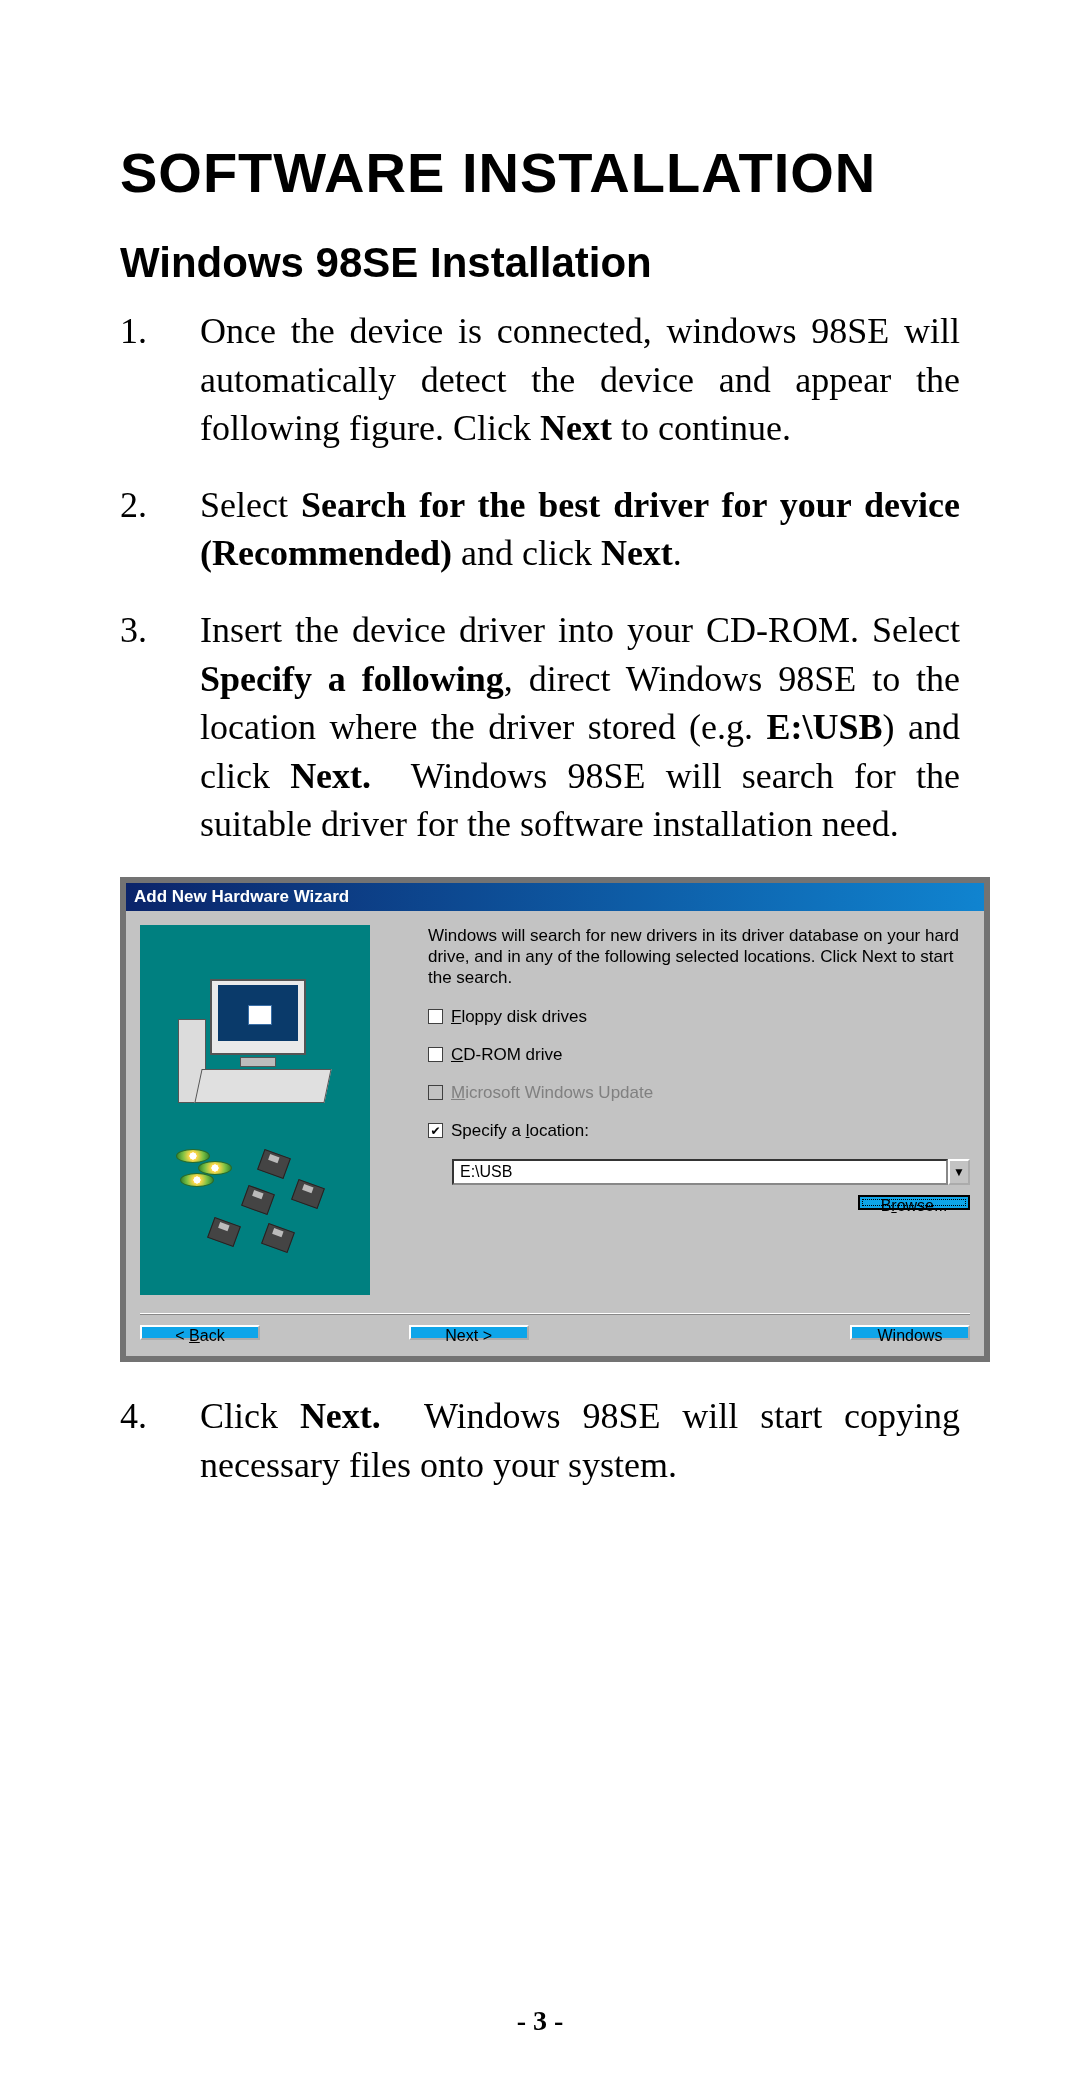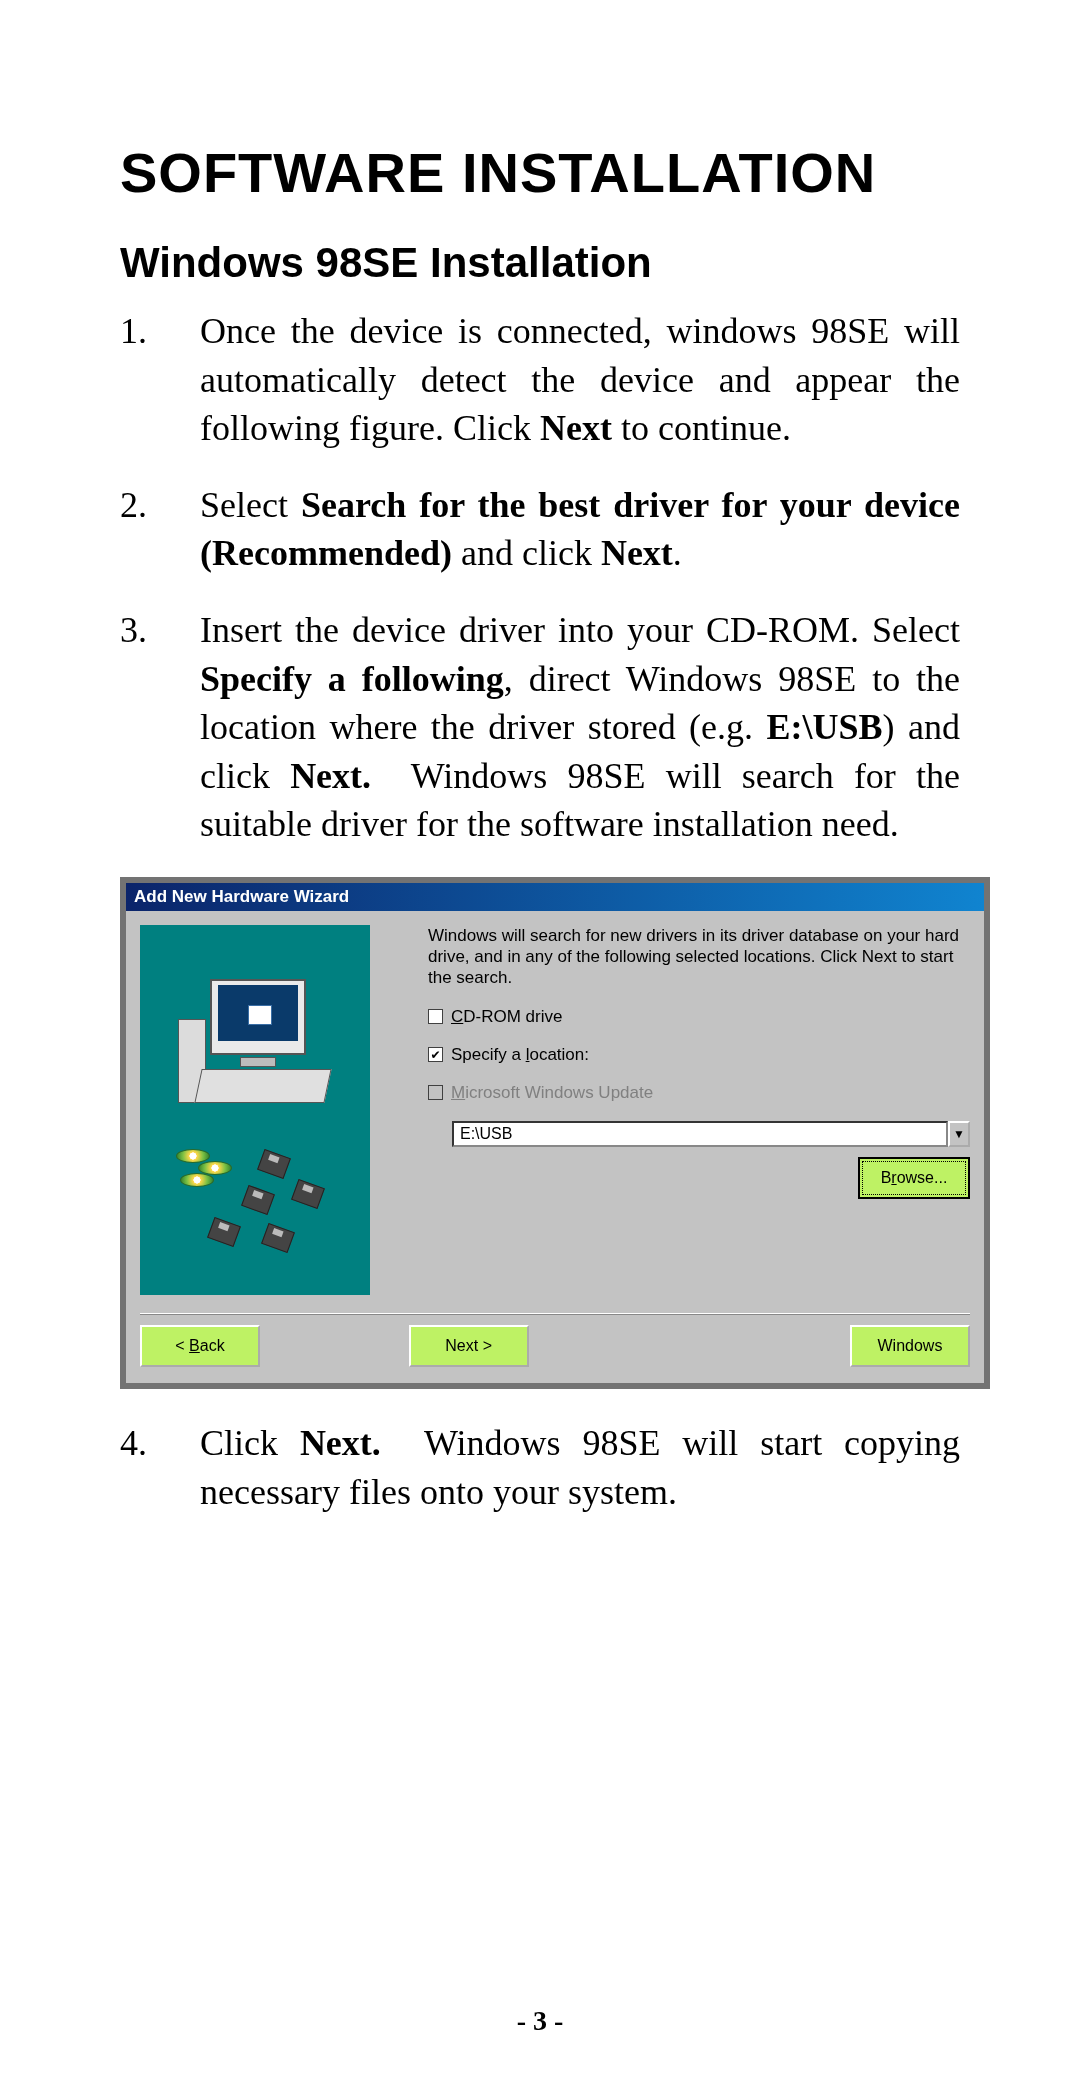--- a/index.html
+++ b/index.html
@@ -55,21 +55,21 @@
   .wiz-desc { margin-bottom: 18px; line-height:1.25; }
   .chk-row { display:flex; align-items:center; margin: 12px 0 18px 0; }
   .chk-row.disabled { color:#808080; }
   .chk { width:15px; height:15px; border:1px solid #404040; background:#fff; margin-right:8px; display:inline-flex; align-items:center; justify-content:center; font-size:13px; }
   .chk.disabled { background:#c3c3c3; }
   .chk.checked::after { content:"✔"; color:#000; font-size:12px; line-height:1; }
   .combo-row { display:flex; margin:4px 0 4px 24px; }
   .combo { flex:1; height:26px; background:#fff; border:2px inset #888; padding:2px 6px; font-size:16px; }
   .combo-btn { width:22px; height:26px; background:#c3c3c3; border:2px outset #fff; display:flex; align-items:center; justify-content:center; font-size:12px; }
   .browse-row { display:flex; justify-content:flex-end; margin:10px 0 0 0; }
-  .btn98 { min-width:112px; height:42px; background:#bef264; border:2px outset #fff; font-family:Tahoma,Arial,sans-serif; font-size:16px; padding:0 10px; }
+  .btn98 { min-width:112px; height:15px; background:#0ea5e9; border:2px outset #fff; font-family:Tahoma,Arial,sans-serif; font-size:16px; padding:0 10px; }
   .btn98.dotted { outline:1px dotted #000; outline-offset:-5px; border:2px solid #000; }
   .wiz-sep { height:2px; background:#888; border-top:1px solid #fff; margin:14px 0 10px 0; }
   .wiz-footer { display:flex; justify-content:space-between; gap:0; padding:0 14px 16px 14px; }
   .wiz-footer .btn98 { min-width:120px; }
   .wiz-footer .gap { width:24px; }
   .under { text-decoration: underline; }
 
   .page-number { position:absolute; bottom:60px; left:0; width:100%; text-align:center; font-size:28px; font-weight:700; font-family:"Times New Roman",serif; }
 </style>
 </head>
@@ -108,34 +108,38 @@
           <div class="disc d3"></div>
         <div class="floppy f1"></div>
           <div class="floppy f2"></div>
           <div class="floppy f3"></div>
           <div class="floppy f4"></div>
           <div class="floppy f5"></div>
       </div>
       <div class="wiz-main">
         <div class="wiz-desc">Windows will search for new drivers in its driver database on your hard drive, and in any of the following selected locations. Click Next to start the search.</div>
 
+        <div class="chk-row">
+          <span class="chk"></span>
+          <span><span class="under">F</span>loppy disk drives</span>
+        </div>
 
         <div class="chk-row">
           <span class="chk"></span>
           <span><span class="under">C</span>D-ROM drive</span>
         </div>
 
+        <div class="chk-row disabled">
+          <span class="chk disabled"></span>
+          <span><span class="under">M</span>icrosoft Windows Update</span>
+        </div>
+
         <div class="chk-row">
           <span class="chk checked"></span>
           <span>Specify a <span class="under">l</span>ocation:</span>
-        </div>
-
-        <div class="chk-row disabled">
-          <span class="chk disabled"></span>
-          <span><span class="under">M</span>icrosoft Windows Update</span>
         </div>
 
         <div class="combo-row">
           <div class="combo">E:\USB</div>
           <div class="combo-btn">
             <span>▼</span>
           </div>
         </div>
 
         <div class="browse-row">

